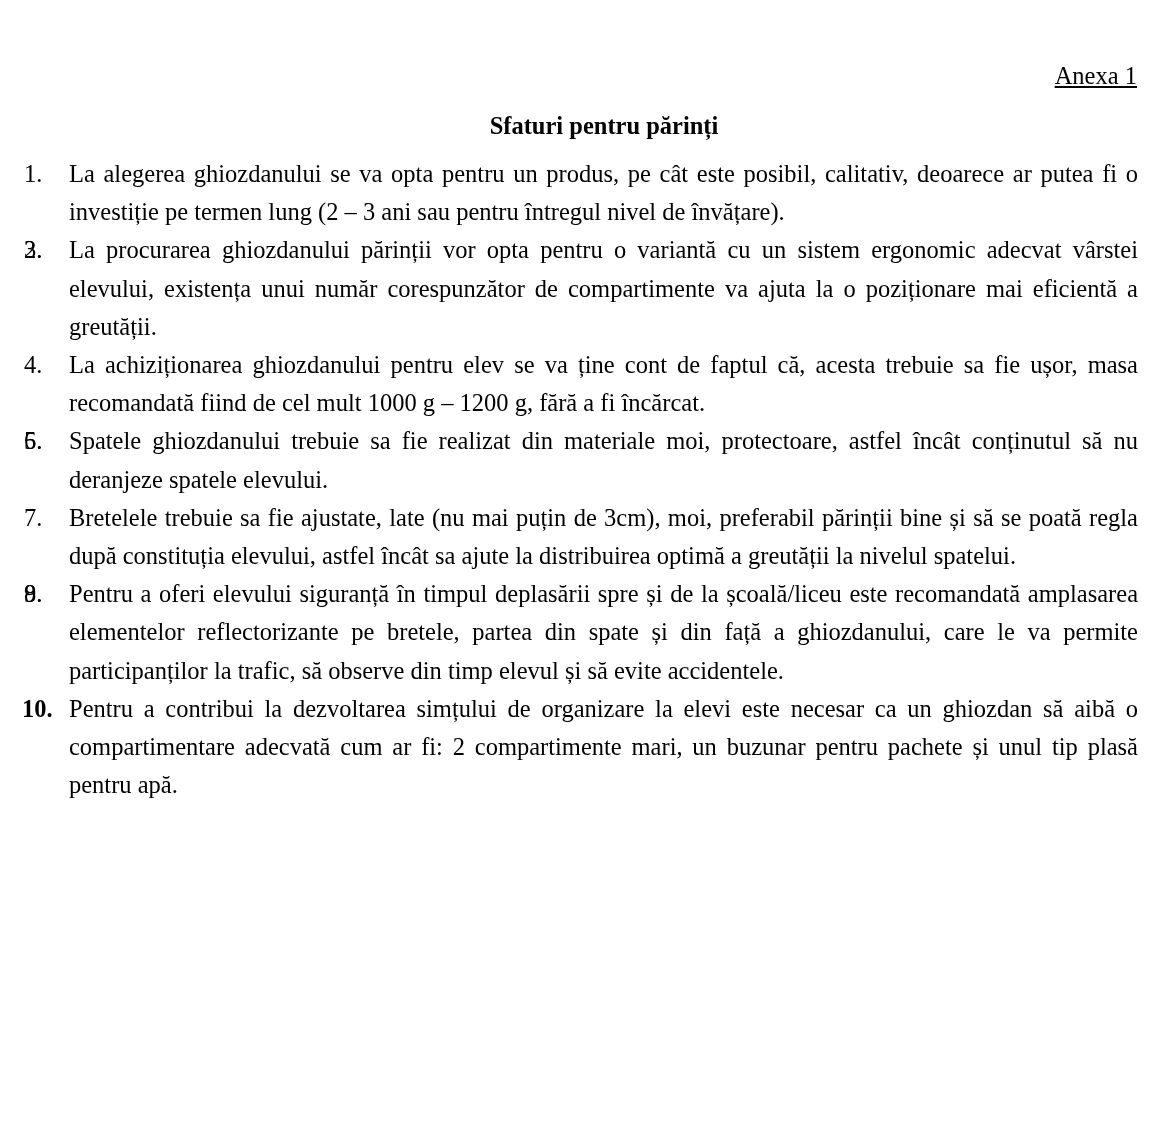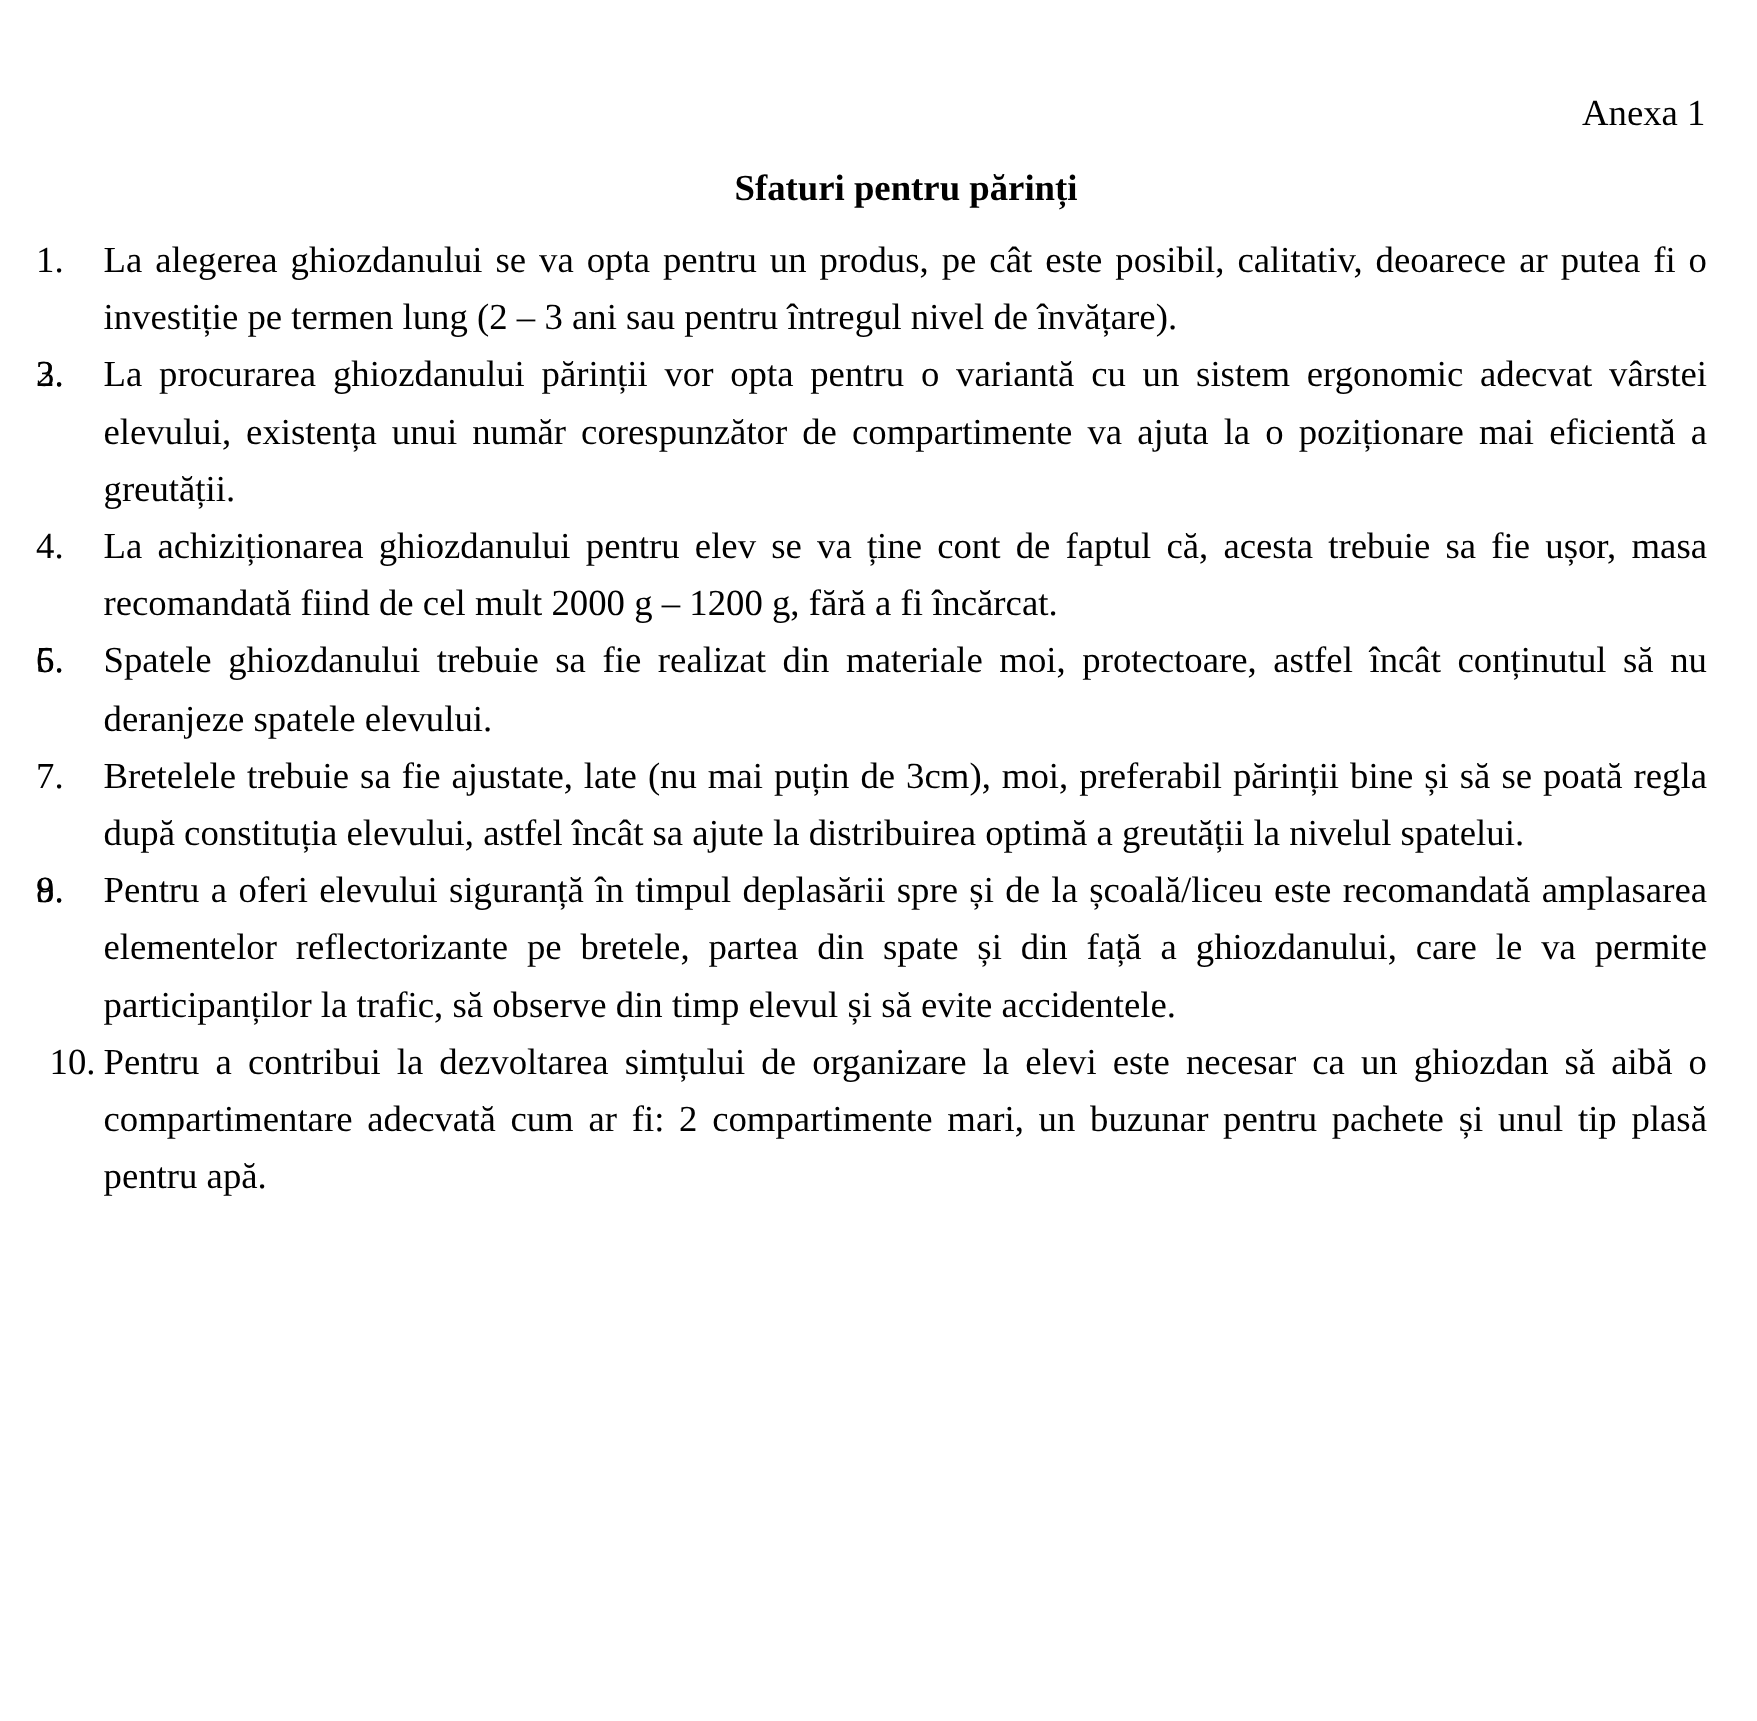--- a/index.html
+++ b/index.html
@@ -25,20 +25,21 @@
       height: 1147px;
     }
     .annex {
       position: absolute;
       top: 57px;
       right: 34px;
       margin: 0;
       font-size: 24.5px;
       line-height: 38px;
       font-weight: normal;
+      text-decoration: underline;
     }
     .title {
       position: absolute;
       top: 107px;
       left: 0;
       width: 1208px;
       text-align: center;
       margin: 0;
       font-size: 24.5px;
       line-height: 38px;
@@ -58,21 +59,22 @@
       padding-left: 69px;
       text-align: justify;
       text-align-last: left;
     }
     .tip-num {
       position: absolute;
       left: 24px;
       top: 0;
     }
     .tip.two-digit .tip-num {
-      left: 33px;
+      left: 22px;
+      font-weight: bold;
     }
   </style>
 </head>
 <body>
 
 <div class="page">
   <p class="annex">Anexa 1</p>
   <h1 class="title">Sfaturi pentru părinți</h1>
 
   <ol class="tips">
@@ -82,21 +84,21 @@
     </li>
     <li class="tip">
       <span class="tip-num">2.</span>
     </li>
     <li class="tip">
       <span class="tip-num">3.</span>
       <span class="tip-text">La procurarea ghiozdanului părinții vor opta pentru o variantă cu un sistem ergonomic adecvat vârstei elevului, existența unui număr corespunzător de compartimente va ajuta la o poziționare mai eficientă a greutății.</span>
     </li>
     <li class="tip">
       <span class="tip-num">4.</span>
-      <span class="tip-text">La achiziționarea ghiozdanului pentru elev se va ține cont de faptul că, acesta trebuie sa fie ușor, masa recomandată fiind de cel mult 2000 g – 1200 g, fără a fi încărcat.</span>
+      <span class="tip-text">La achiziționarea ghiozdanului pentru elev se va ține cont de faptul că, acesta trebuie sa fie ușor, masa recomandată fiind de cel mult 1000 g – 1200 g, fără a fi încărcat.</span>
     </li>
     <li class="tip">
       <span class="tip-num">5.</span>
     </li>
     <li class="tip">
       <span class="tip-num">6.</span>
       <span class="tip-text">Spatele ghiozdanului trebuie sa fie realizat din materiale moi, protectoare, astfel încât conținutul să nu deranjeze spatele elevului.</span>
     </li>
     <li class="tip">
       <span class="tip-num">7.</span>

